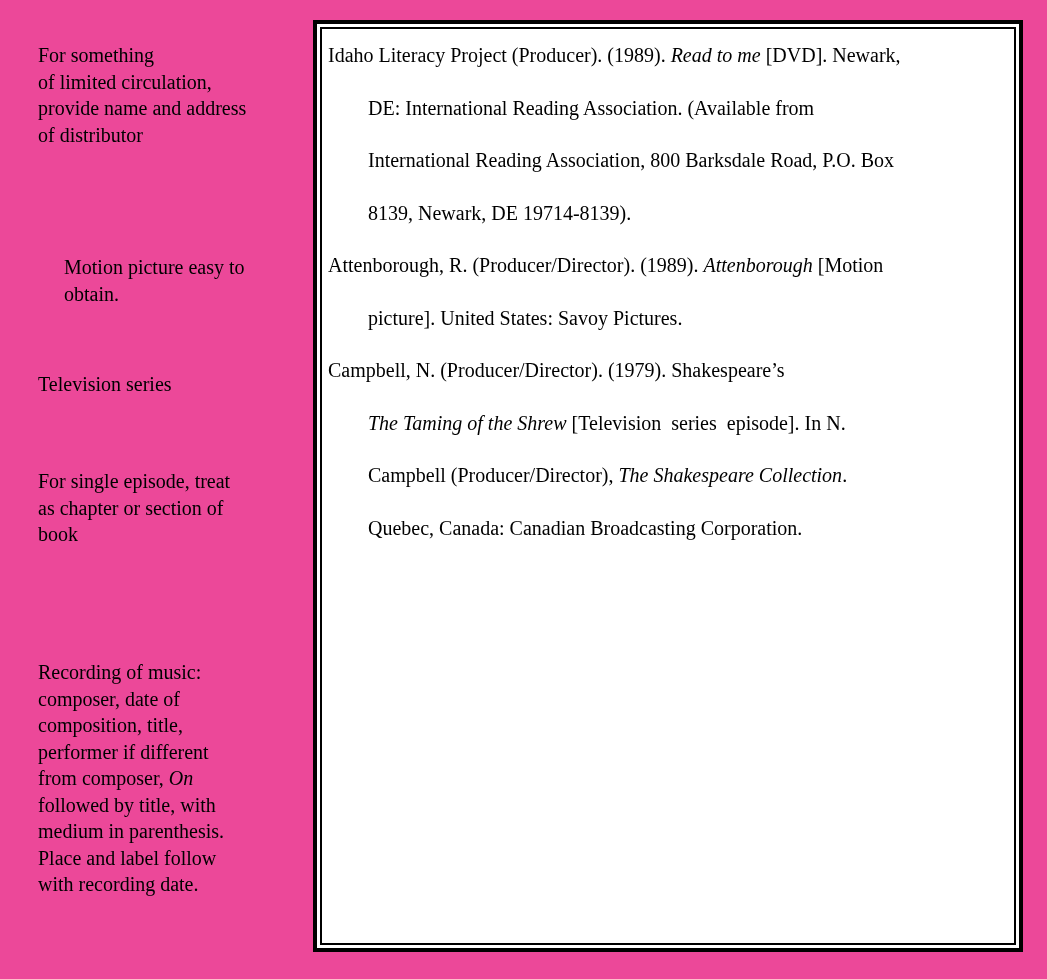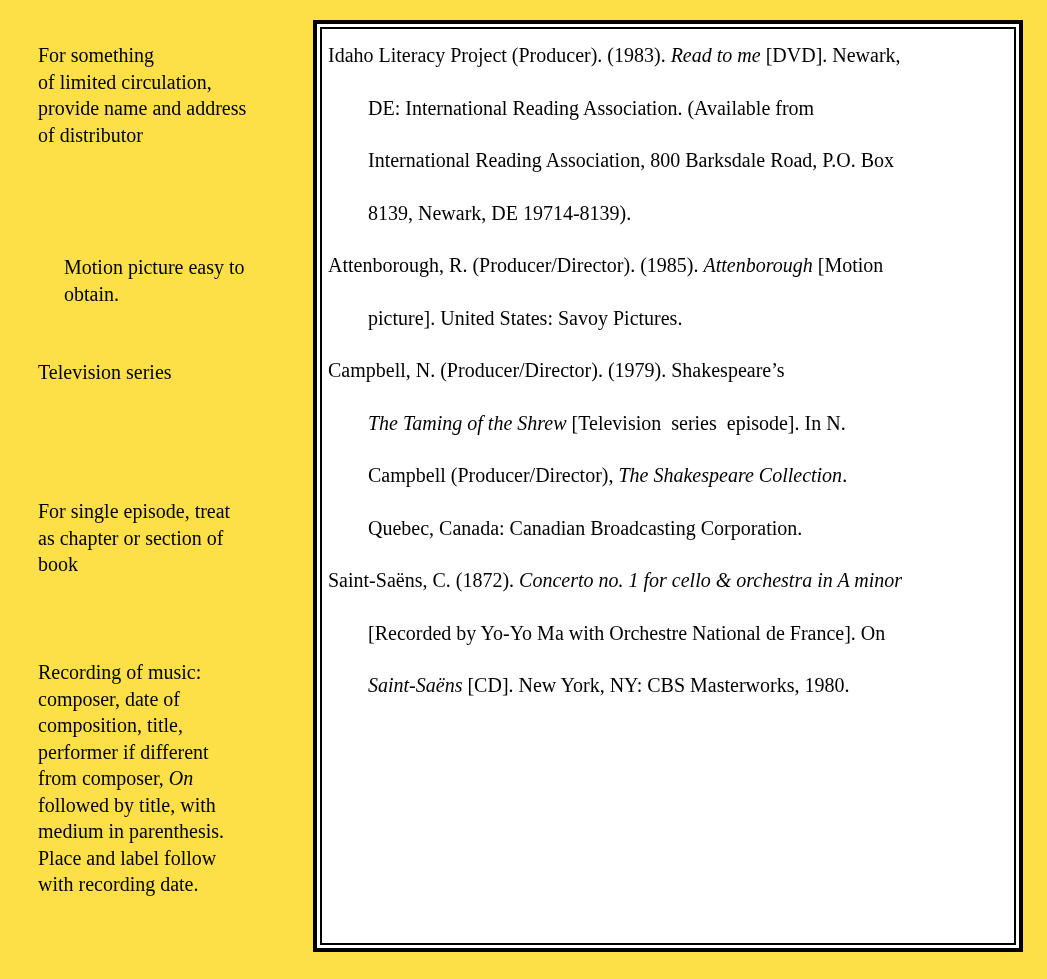--- a/index.html
+++ b/index.html
@@ -11,36 +11,36 @@
     width: 1047px;
     height: 979px;
     position: relative;
     font-family: "Liberation Serif", "DejaVu Serif", serif;
     color: #000000;
     overflow: hidden;
   }
   .page {
     position: absolute;
     inset: 0;
-    background: #fde047;
+    background: #ec4899;
   }
   
   .note {
     position: absolute;
     left: 38px;
     width: 275px;
     font-size: 20px;
     line-height: 26.5px;
     white-space: pre-wrap;
     color: #000000;
   }
   .note-0 { top: 42px; }
   .note-1 { top: 254px; margin-left: 26px; }
-  .note-2 { top: 359px; }
-  .note-3 { top: 498px; }
+  .note-2 { top: 371px; }
+  .note-3 { top: 468px; }
   .note-4 { top: 659px; }
   
   .citation-box {
     position: absolute;
     left: 313px;
     top: 20px;
     width: 710px;
     height: 932px;
     box-sizing: border-box;
     border: 4px solid #000000;
@@ -89,29 +89,26 @@
 performer if different
 from composer, </span><em>On</em><span>
 followed by title, with
 medium in parenthesis.
 Place and label follow
 with recording date.</span></div>
   </div>
 
   <div class="citation-box">
     <div class="citation-box-inner">
-      <p class="citation"><span>Idaho Literacy Project (Producer). (1983). </span><em>Read to me</em><span> [DVD]. Newark,
+      <p class="citation"><span>Idaho Literacy Project (Producer). (1989). </span><em>Read to me</em><span> [DVD]. Newark,
 DE: International Reading Association. (Available from
 International Reading Association, 800 Barksdale Road, P.O. Box
 8139, Newark, DE 19714-8139).</span></p>
-      <p class="citation"><span>Attenborough, R. (Producer/Director). (1985). </span><em>Attenborough</em><span> [Motion
+      <p class="citation"><span>Attenborough, R. (Producer/Director). (1989). </span><em>Attenborough</em><span> [Motion
 picture]. United States: Savoy Pictures.</span></p>
       <p class="citation"><span>Campbell, N. (Producer/Director). (1979). Shakespeare’s
 </span><em>The Taming of the Shrew</em><span> [Television  series  episode]. In N.
 Campbell (Producer/Director), </span><em>The Shakespeare Collection</em><span>.
 Quebec, Canada: Canadian Broadcasting Corporation.</span></p>
-      <p class="citation"><span>Saint-Saëns, C. (1872). </span><em>Concerto no. 1 for cello &amp; orchestra in A minor</em><span>
-[Recorded by Yo-Yo Ma with Orchestre National de France]. On
-</span><em>Saint-Saëns</em><span> [CD]. New York, NY: CBS Masterworks, 1980.</span></p>
     </div>
   </div>
 
 </div>
 
 </body></html>

